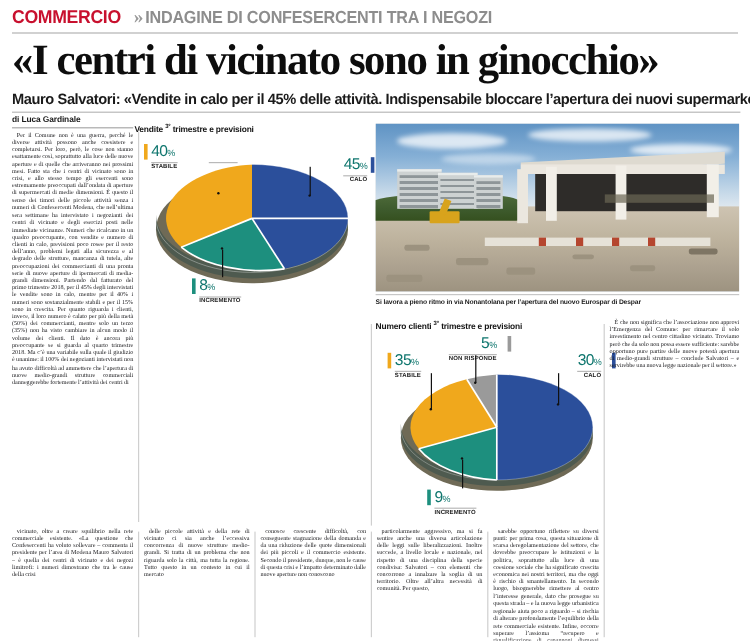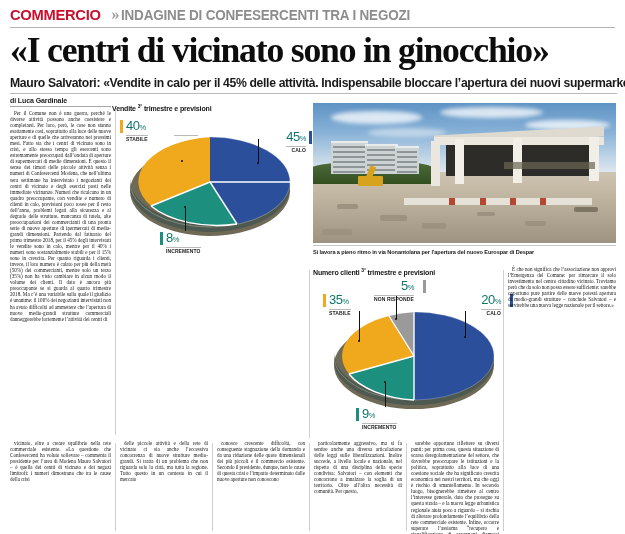--- a/index.html
+++ b/index.html
@@ -316,21 +316,21 @@
         <div class="num" style="text-align:right;"><span>5</span><span class="pc">%</span></div>
         <div class="name">NON RISPONDE</div>
       </div>
     </div>
     <div class="leader" style="left:83px;top:29px;height:23px;"></div>
     <div class="leader-dot" style="left:82px;top:51px;"></div>
 
     <div class="lbl r" style="right:4px;top:26px;">
       <span class="bar right" style="background:#2b4f9b;right:-4px;"></span>
       <div style="padding-right:8px;">
-        <div class="num"><span>20</span><span class="pc">%</span></div>
+        <div class="num"><span>30</span><span class="pc">%</span></div>
         <div class="name">CALO</div>
       </div>
     </div>
     <div class="leader" style="left:152px;top:44px;height:26px;"></div>
     <div class="leader-dot" style="left:151px;top:69px;"></div>
 
     <div class="lbl" style="left:10px;top:26px;">
       <span class="bar" style="background:#f0a81c;"></span>
       <div style="padding-left:6px;">
         <div class="num"><span>35</span><span class="pc">%</span></div>

